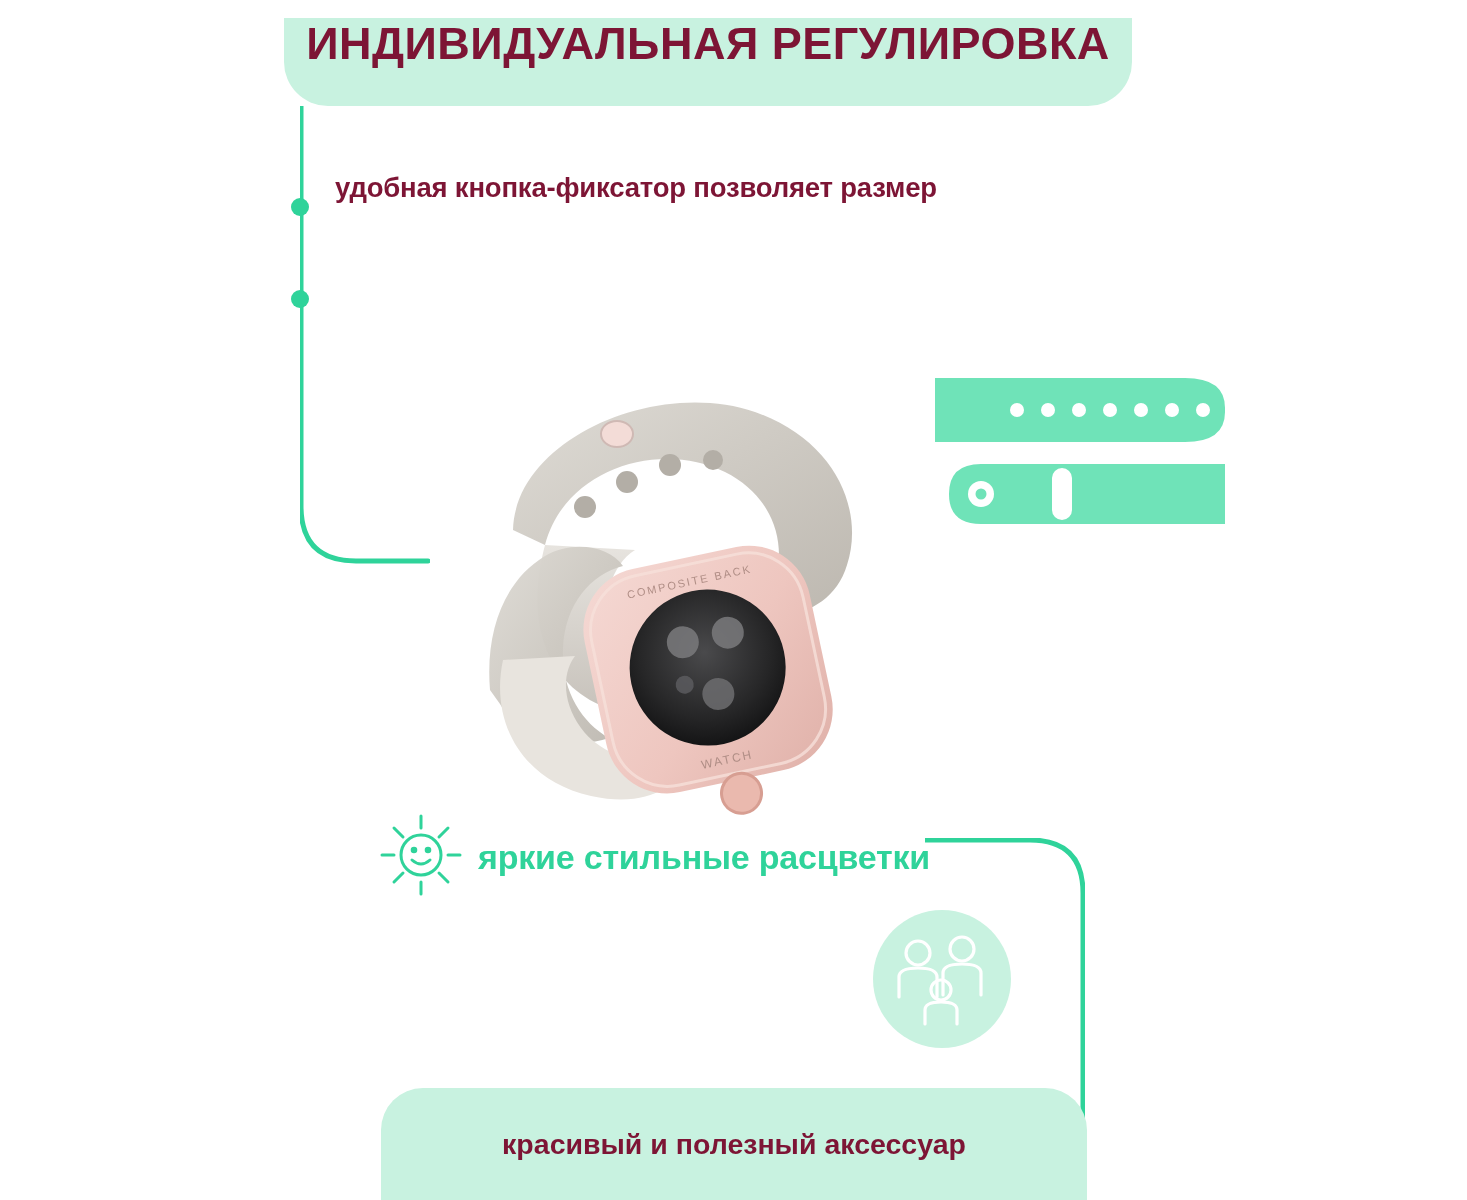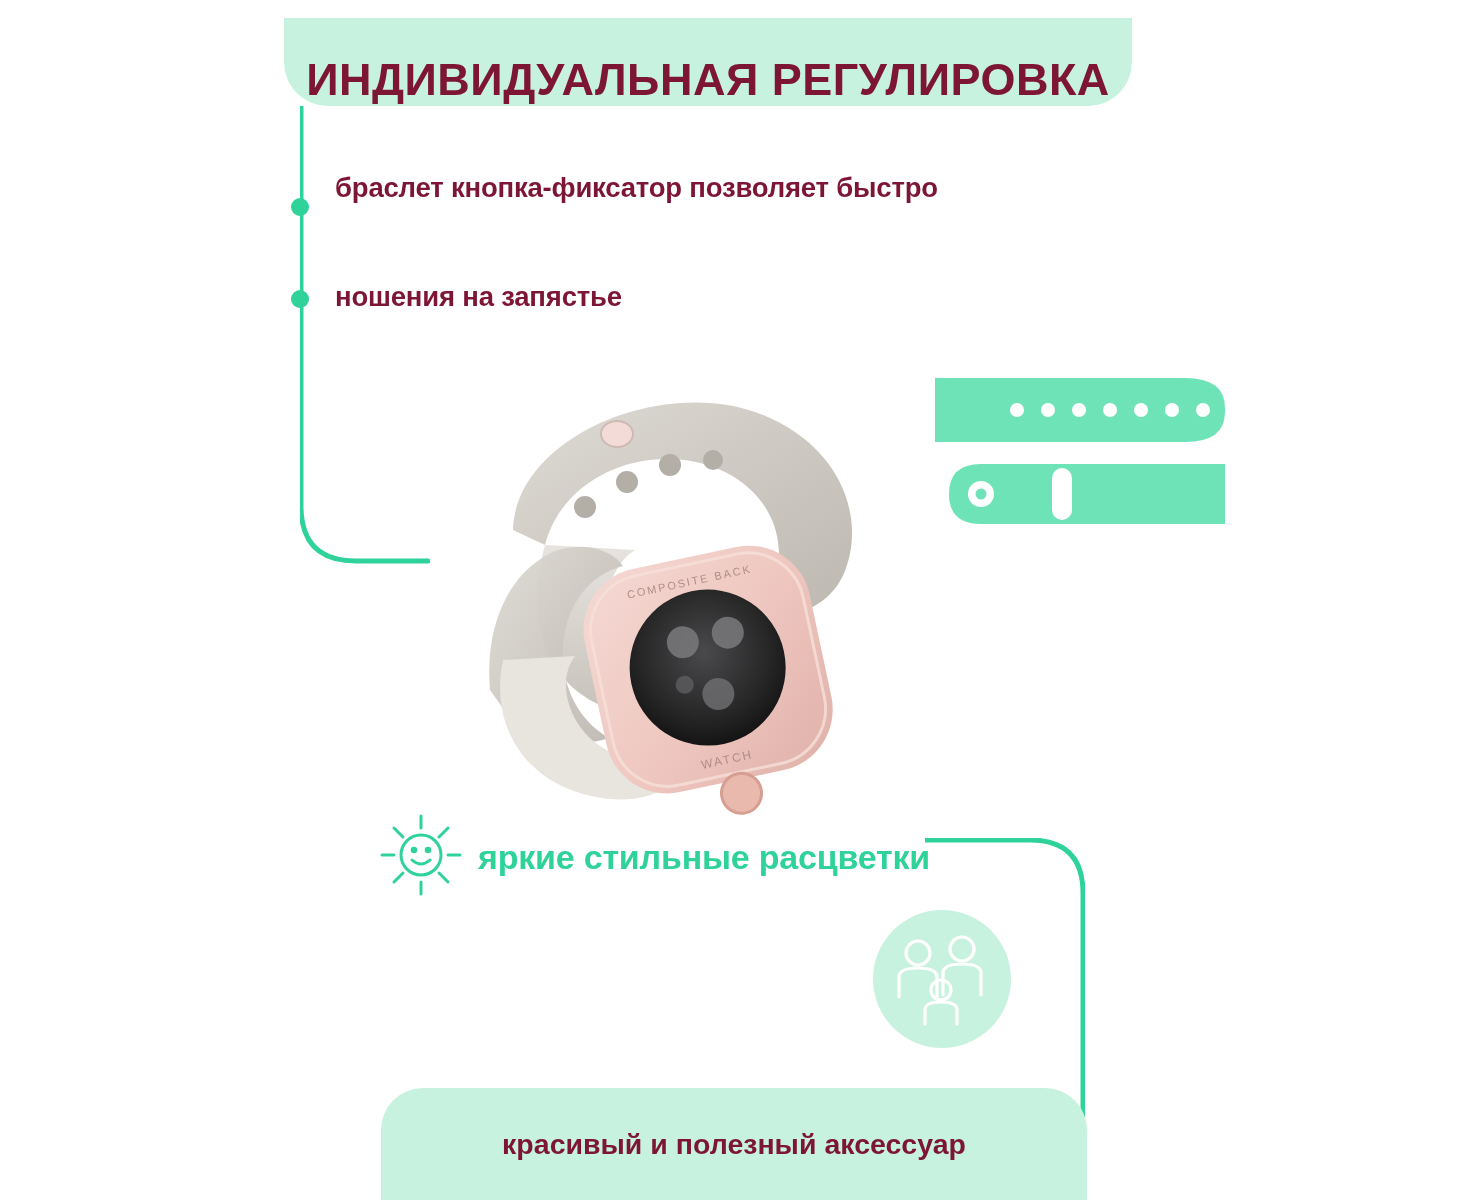--- a/index.html
+++ b/index.html
@@ -18,21 +18,21 @@
   
   .title-banner {
     position: absolute;
     left: 284px;
     top: 18px;
     width: 848px;
     height: 88px;
     background: #c8f2e0;
     border-radius: 0 0 44px 44px;
     display: flex;
-    align-items: flex-end;
+    align-items: flex-start;
     justify-content: center;
   }
   .title-text {
     font-size: 45px;
     font-weight: bold;
     letter-spacing: 0.5px;
     color: #7d1535;
     white-space: nowrap;
   }
 
@@ -159,24 +159,23 @@
 
 <div class="rail">
   <svg width="130" height="460" viewBox="0 0 130 460" fill="none" xmlns="http://www.w3.org/2000/svg">
     <path d="M1 0 V 400 Q 1 455 56 455 H 128" stroke="#2fd39a" stroke-width="5" fill="none" stroke-linecap="round"></path>
   </svg>
 </div>
 <div class="bullet-dot dot-1"></div>
 <div class="bullet-dot dot-2"></div>
 
 <div class="bullet-text bullet-text-1">
-  <div>браслет кнопка-фиксатор позволяет быстро</div>
+  <div>удобная кнопка-фиксатор позволяет размер</div>
 </div>
 <div class="bullet-text bullet-text-2">
-  <div>ношения на запястье</div>
 </div>
 
 <div class="watch-wrap">
   <svg width="500" height="470" viewBox="0 0 500 470" xmlns="http://www.w3.org/2000/svg">
     <defs>
       <linearGradient id="bandG" x1="0" y1="0" x2="1" y2="1">
         <stop offset="0%" stop-color="#dedbd5"></stop>
         <stop offset="45%" stop-color="#cfcbc4"></stop>
         <stop offset="100%" stop-color="#bdb8b0"></stop>
       </linearGradient>

